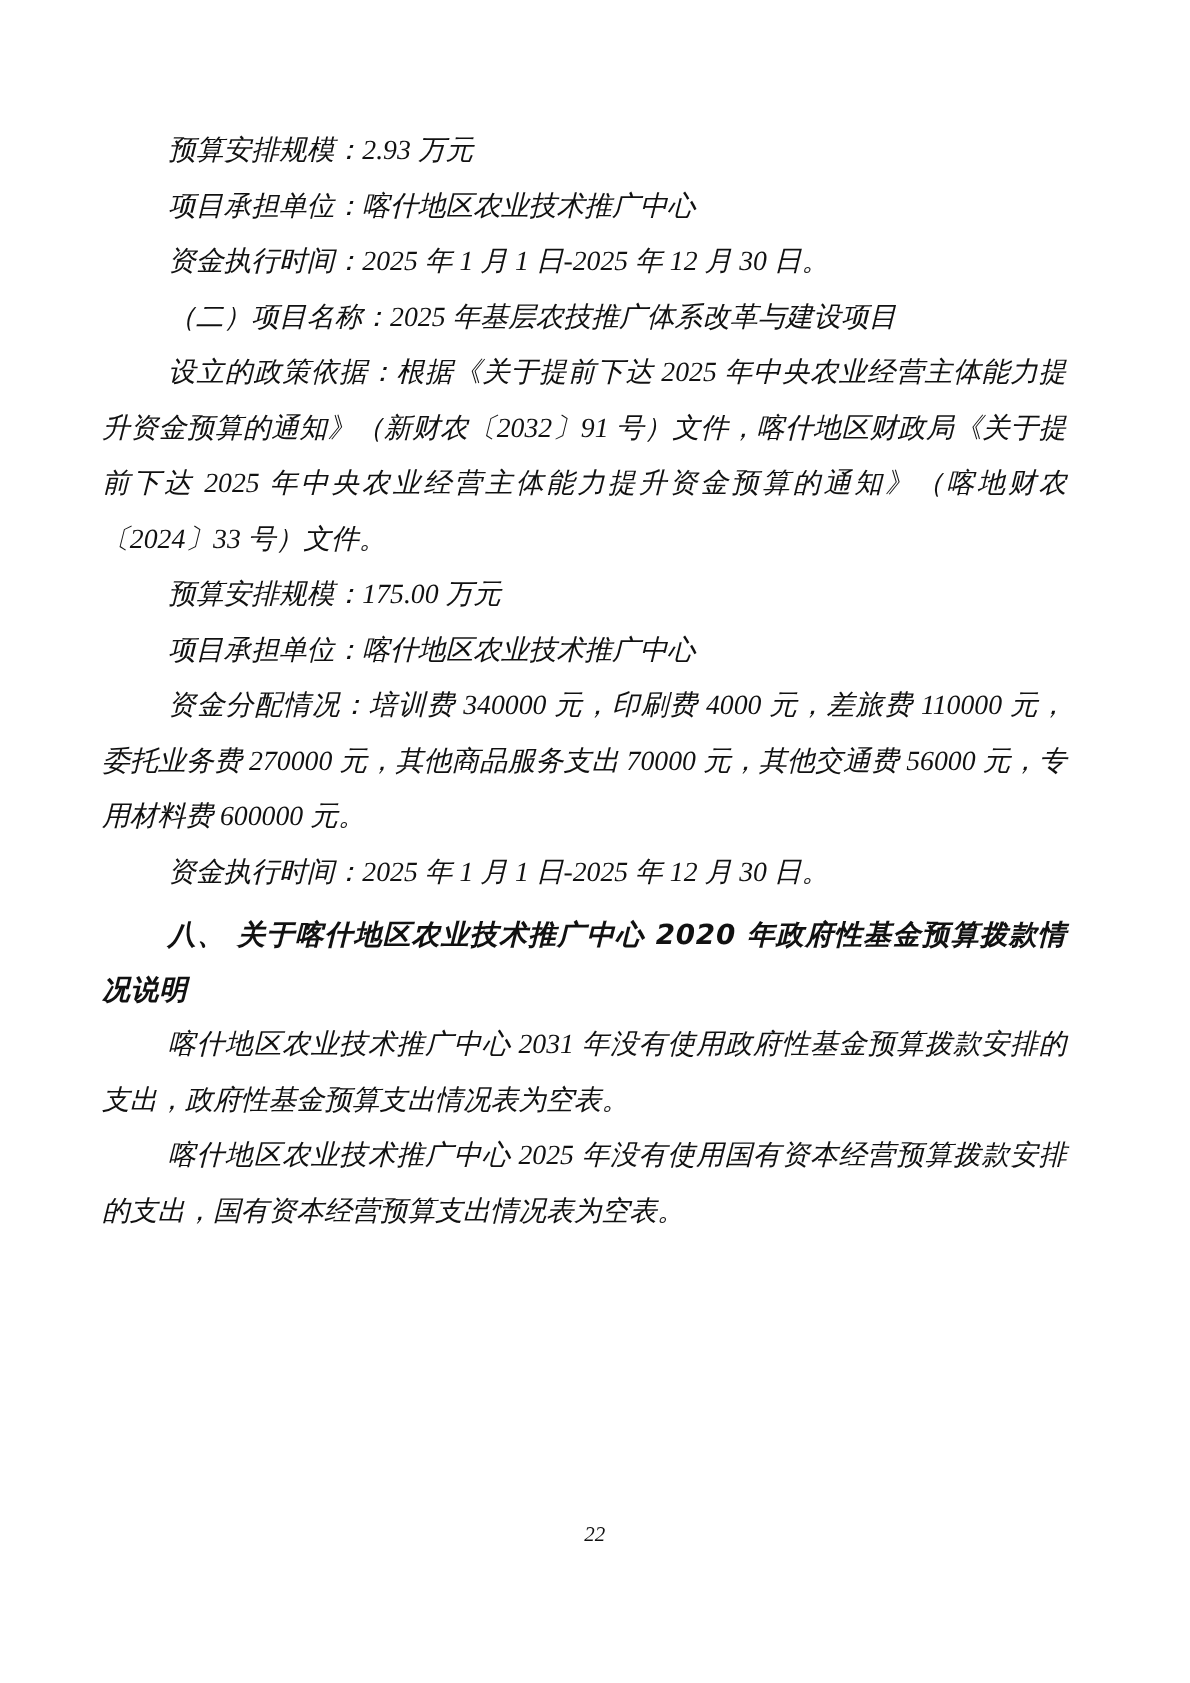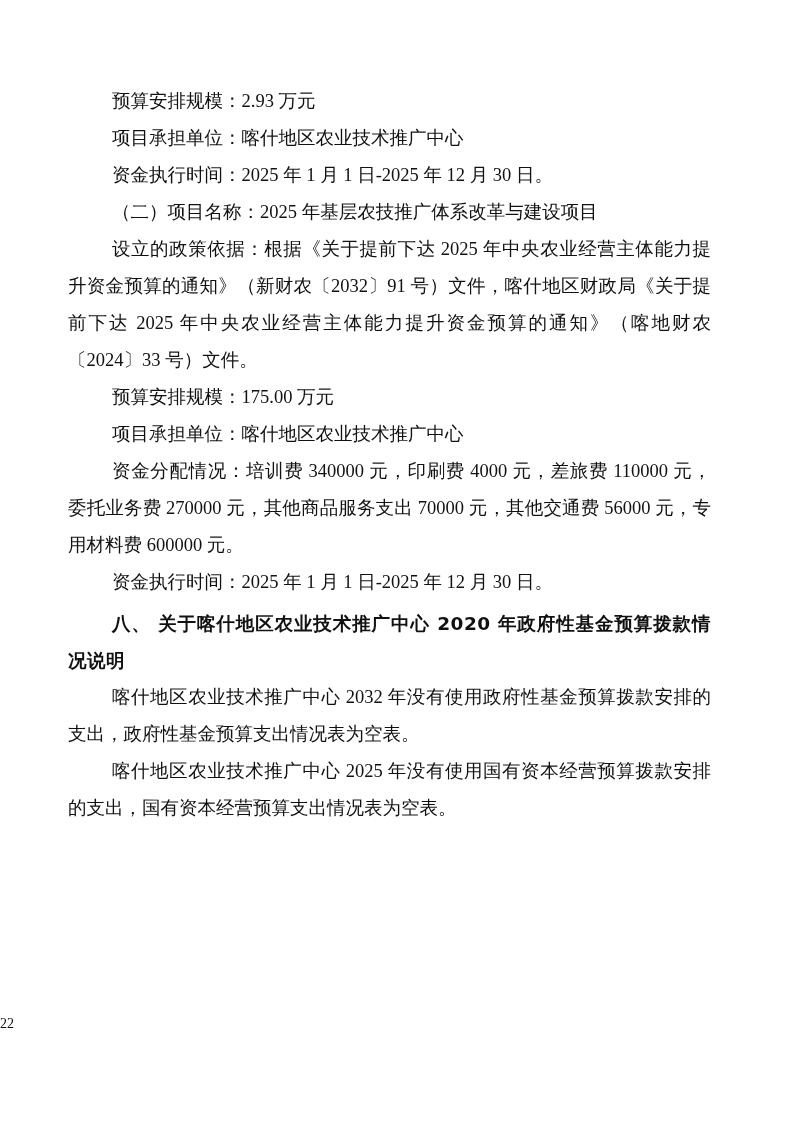--- a/index.html
+++ b/index.html
@@ -8,20 +8,21 @@
     background: #ffffff;
   }
   .page {
     position: relative;
     width: 793px;
     height: 1122px;
     background: #ffffff;
     box-sizing: border-box;
     padding: 83px 82px 0 68px;
     overflow: hidden;
+    font-style: italic;
   }
   .para {
     margin: 0;
     font-family: "Liberation Serif", "DejaVu Serif", serif;
     font-size: 18.5px;
     line-height: 37px;
     color: #111111;
     text-align: justify;
     text-justify: inter-ideograph;
     text-indent: 44px;
@@ -30,21 +31,21 @@
     font-family: "DejaVu Sans", "Liberation Sans", sans-serif;
     font-weight: 700;
     letter-spacing: 0.5px;
     margin-top: 4px;
   }
   .page-number {
     position: absolute;
     left: 0;
     right: 0;
     top: 1016px;
-    text-align: left;
+    text-align: center;
     font-family: "Liberation Serif", "DejaVu Serif", serif;
     font-size: 14px;
     color: #111111;
   }
 </style>
 </head>
 <body>
 
 <div class="page">
 
@@ -52,19 +53,19 @@
   <p class="para">项目承担单位：喀什地区农业技术推广中心</p>
   <p class="para">资金执行时间：2025 年 1 月 1 日-2025 年 12 月 30 日。</p>
   <p class="para">（二）项目名称：2025 年基层农技推广体系改革与建设项目</p>
   <p class="para">设立的政策依据：根据《关于提前下达 2025 年中央农业经营主体能力提升资金预算的通知》（新财农〔2032〕91 号）文件，喀什地区财政局《关于提前下达 2025 年中央农业经营主体能力提升资金预算的通知》（喀地财农〔2024〕33 号）文件。</p>
   <p class="para">预算安排规模：175.00 万元</p>
   <p class="para">项目承担单位：喀什地区农业技术推广中心</p>
   <p class="para">资金分配情况：培训费 340000 元，印刷费 4000 元，差旅费 110000 元，委托业务费 270000 元，其他商品服务支出 70000 元，其他交通费 56000 元，专用材料费 600000 元。</p>
   <p class="para">资金执行时间：2025 年 1 月 1 日-2025 年 12 月 30 日。</p>
 
   <p class="para heading">八、 关于喀什地区农业技术推广中心 2020 年政府性基金预算拨款情况说明</p>
-  <p class="para">喀什地区农业技术推广中心 2032 年没有使用政府性基金预算拨款安排的支出，政府性基金预算支出情况表为空表。</p>
+  <p class="para">喀什地区农业技术推广中心 2031 年没有使用政府性基金预算拨款安排的支出，政府性基金预算支出情况表为空表。</p>
 
   <p class="para">喀什地区农业技术推广中心 2025 年没有使用国有资本经营预算拨款安排的支出，国有资本经营预算支出情况表为空表。</p>
 
   <div class="page-number">22</div>
 
 </div>
 
 </body></html>

